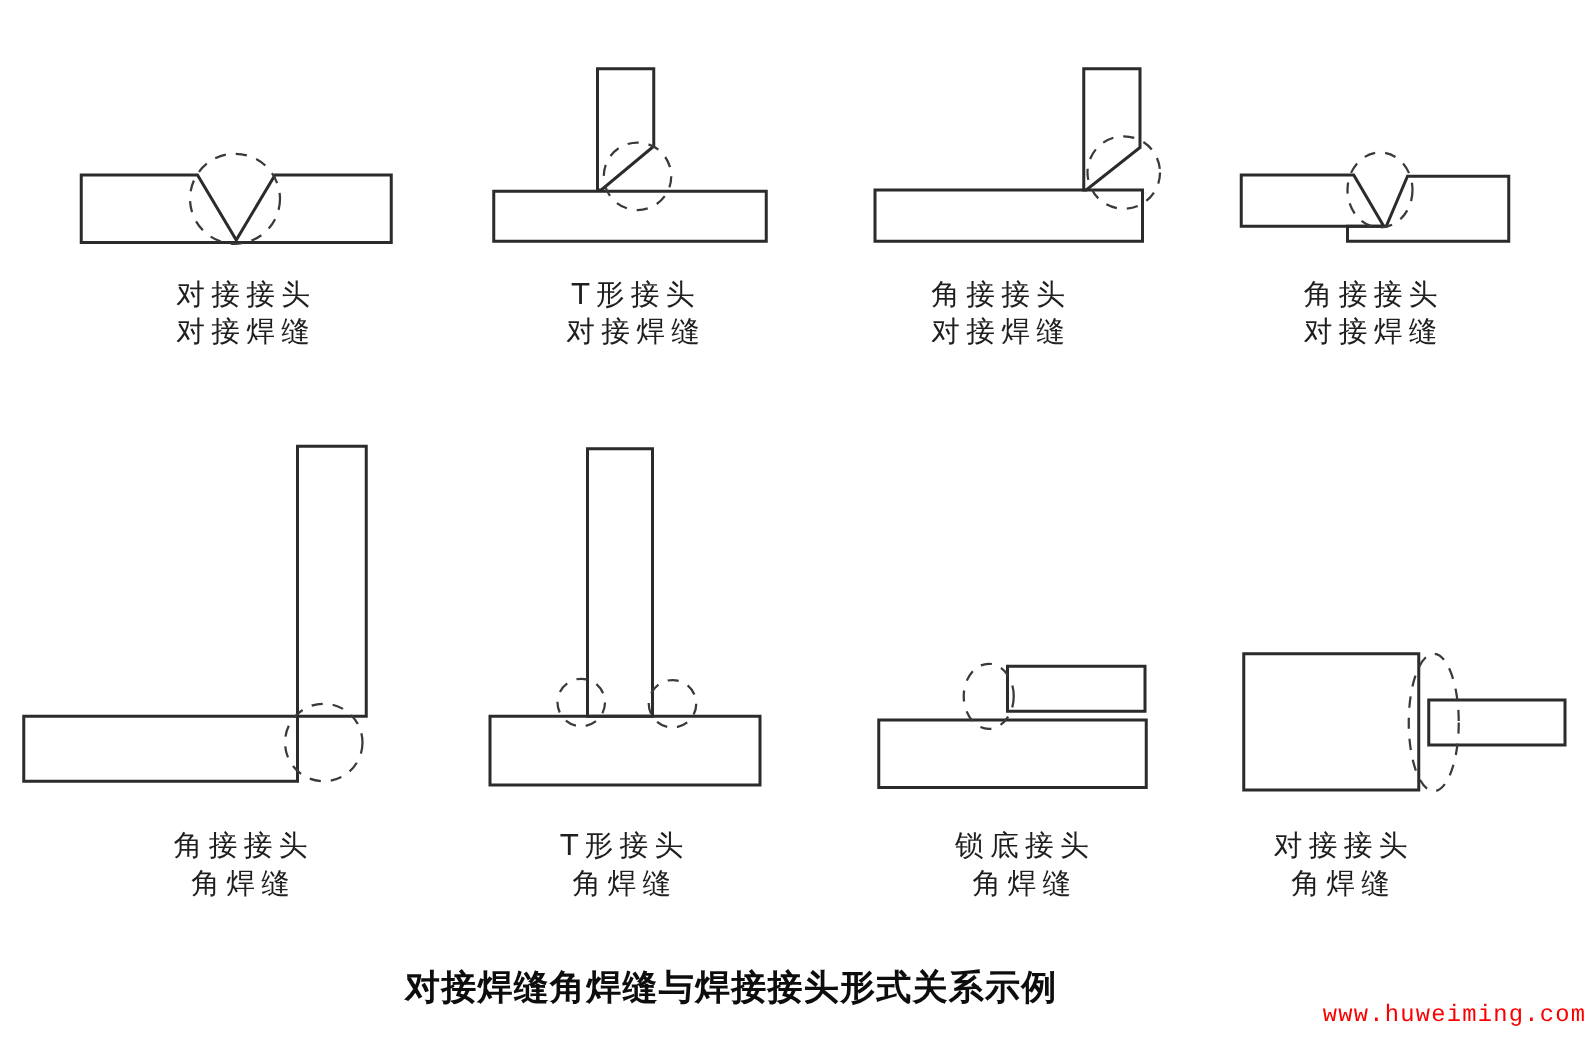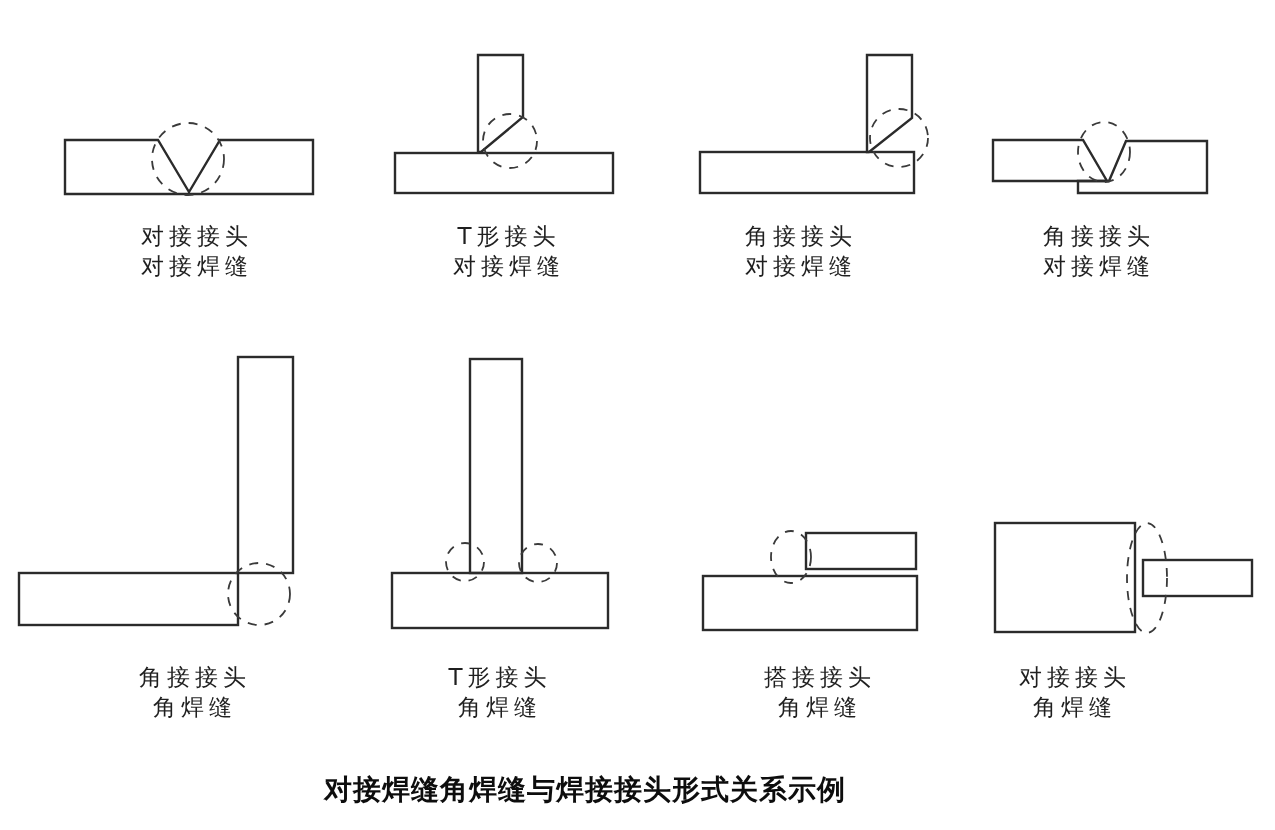--- a/index.html
+++ b/index.html
@@ -133,23 +133,24 @@
 
   <div class="label" style="left:195px; top:662px">
     <div>角接接头</div>
     <div>角焊缝</div>
   </div>
   <div class="label" style="left:500px; top:662px">
     <div>T形接头</div>
     <div>角焊缝</div>
   </div>
   <div class="label" style="left:820px; top:662px">
-    <div>搭接接头</div>
+    <div>锁底接头</div>
     <div>角焊缝</div>
   </div>
   <div class="label" style="left:1075px; top:662px">
     <div>对接接头</div>
     <div>角焊缝</div>
   </div>
 
   <div class="title">对接焊缝角焊缝与焊接接头形式关系示例</div>
 
+  <div class="watermark">www.huweiming.com</div>
 </div>
 
 </body></html>

